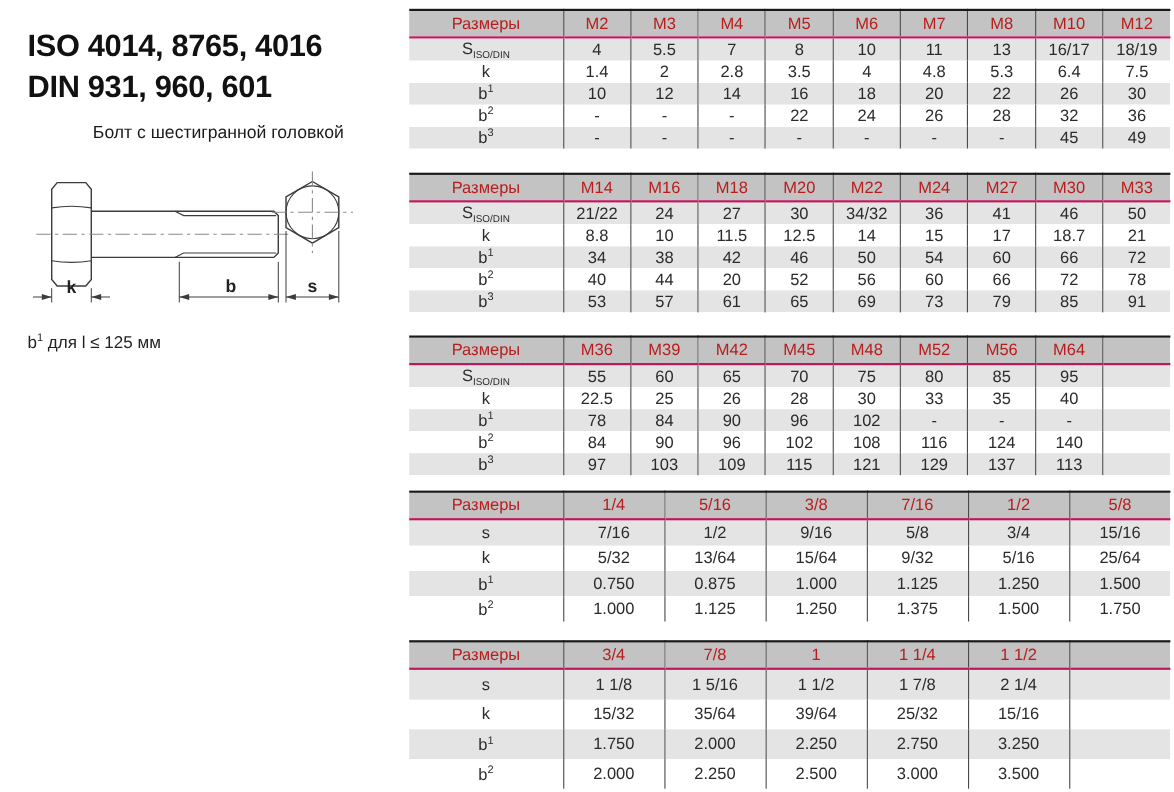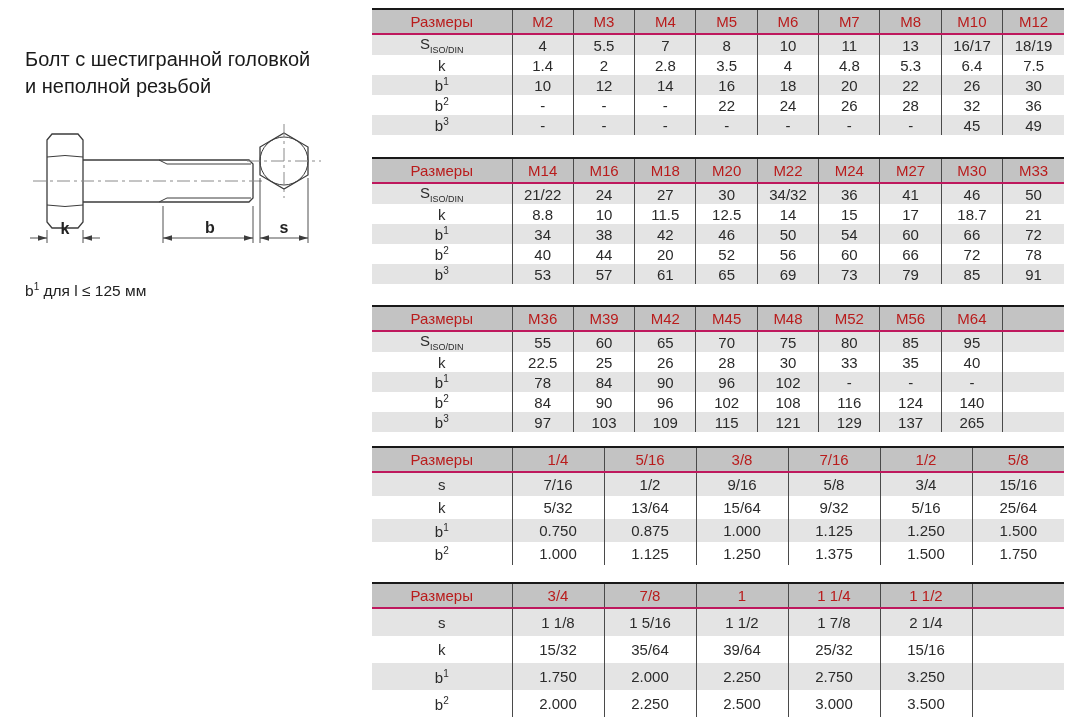--- a/index.html
+++ b/index.html
@@ -4,23 +4,23 @@
 <style>
   html,body{margin:0;padding:0;}
   body{
     width:1067px;height:720px;overflow:hidden;background:#ffffff;
     font-family:"Liberation Sans", sans-serif;color:#2b2b2b;
   }
   .page{display:flex;width:1067px;height:720px;}
   
   .left{width:372px;flex:0 0 372px;padding:24px 0 0 25px;box-sizing:border-box;}
   .title-line{font-size:28px;font-weight:700;line-height:1.32;letter-spacing:-0.3px;color:#111;}
-  .subtitle{margin-top:22px;font-size:20px;line-height:1.35;color:#1a1a1a;}
+  .subtitle{margin-top:12px;font-size:16px;line-height:1.35;color:#1a1a1a;text-align:center;}
   .diagram-wrap{margin-top:16px;}
-  .notes{margin-top:28px;font-size:15.5px;line-height:1.7;color:#222;}
+  .notes{margin-top:16px;font-size:15.5px;line-height:1.7;color:#222;}
   .notes sup{font-size:10px;}
   
   .right{flex:1;padding:8px 3px 0 0;box-sizing:border-box;}
   table.spec{border-collapse:collapse;table-layout:fixed;width:692px;
     border-top:2px solid #191919;}
   table.spec th, table.spec td{
     text-align:center;vertical-align:middle;padding:0 2px;
     font-size:15px;overflow:hidden;white-space:nowrap;
   }
   table.spec td:not(:first-child), table.spec th:not(:first-child){
@@ -48,23 +48,24 @@
   .dext{stroke:#3c3c3c;stroke-width:0.9;fill:none;}
   .darr{fill:#3c3c3c;stroke:none;}
   .dlabel{font-family:"Liberation Sans",sans-serif;font-size:16px;font-weight:700;fill:#222;}
 </style>
 </head>
 <body>
 
 <div class="page">
 
   <div class="left">
+    <div class="title-line">ISO 4014, 8765, 4016</div>
+    <div class="title-line">DIN 931, 960, 601</div>
     <div class="subtitle">
       <div>Болт с шестигранной головкой</div>
-      <div>и неполной резьбой</div>
     </div>
 
     <div class="diagram-wrap">
       <svg width="330" height="130" viewBox="0 0 330 130">
 
         <path class="dln" d="M22,24 L27,18 L53,18 L58,24 L58,106 L53,112 L27,112 L22,106 Z"></path>
         <path class="dthin" d="M22,41 Q40,38 58,41"></path>
         <path class="dthin" d="M22,89 Q40,92 58,89"></path>
 
         <path class="dln" d="M58,44 L224,44 L228,48 L228,82 L224,86 L58,86"></path>
@@ -367,21 +368,21 @@
           </tr>
           <tr>
             <td class="rowlabel"><span>b</span><sup>3</sup></td>
             <td>97</td>
             <td>103</td>
             <td>109</td>
             <td>115</td>
             <td>121</td>
             <td>129</td>
             <td>137</td>
-            <td>265</td>
+            <td>113</td>
             <td></td>
           </tr>
         </tbody>
       </table>
       <table class="spec t3">
         <colgroup>
           <col style="width: 140px;">
           <col>
           <col>
           <col>

